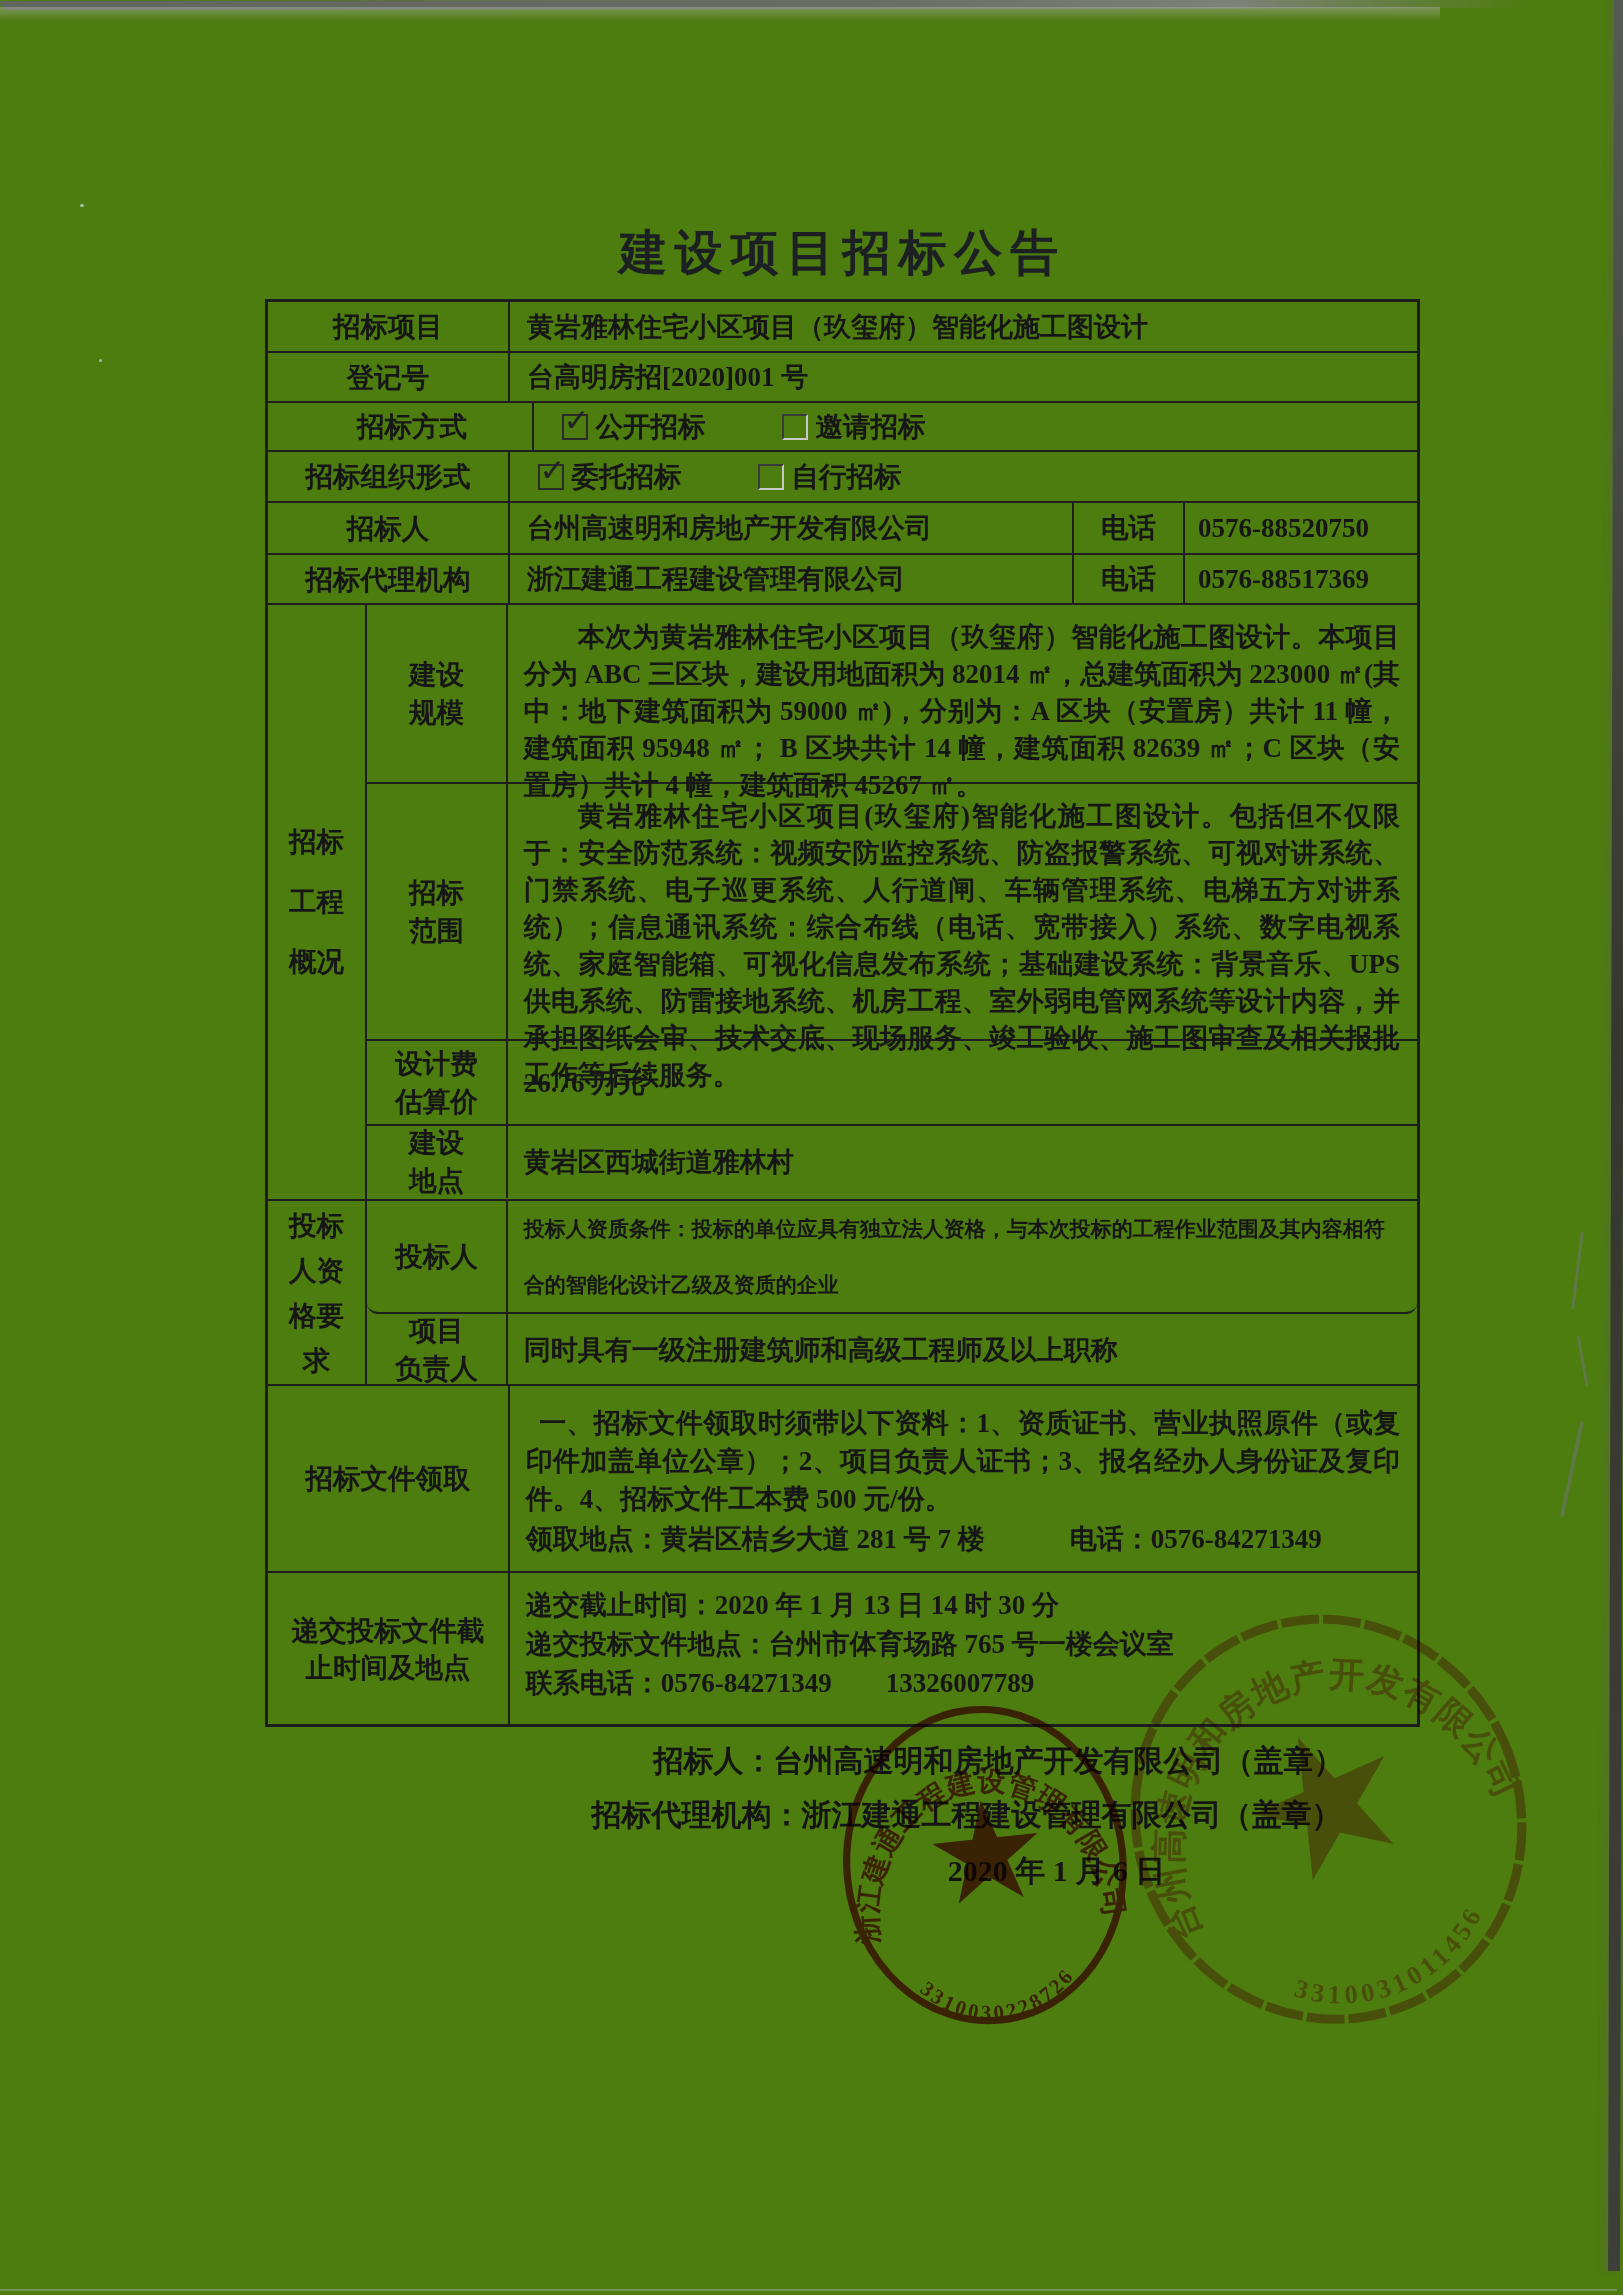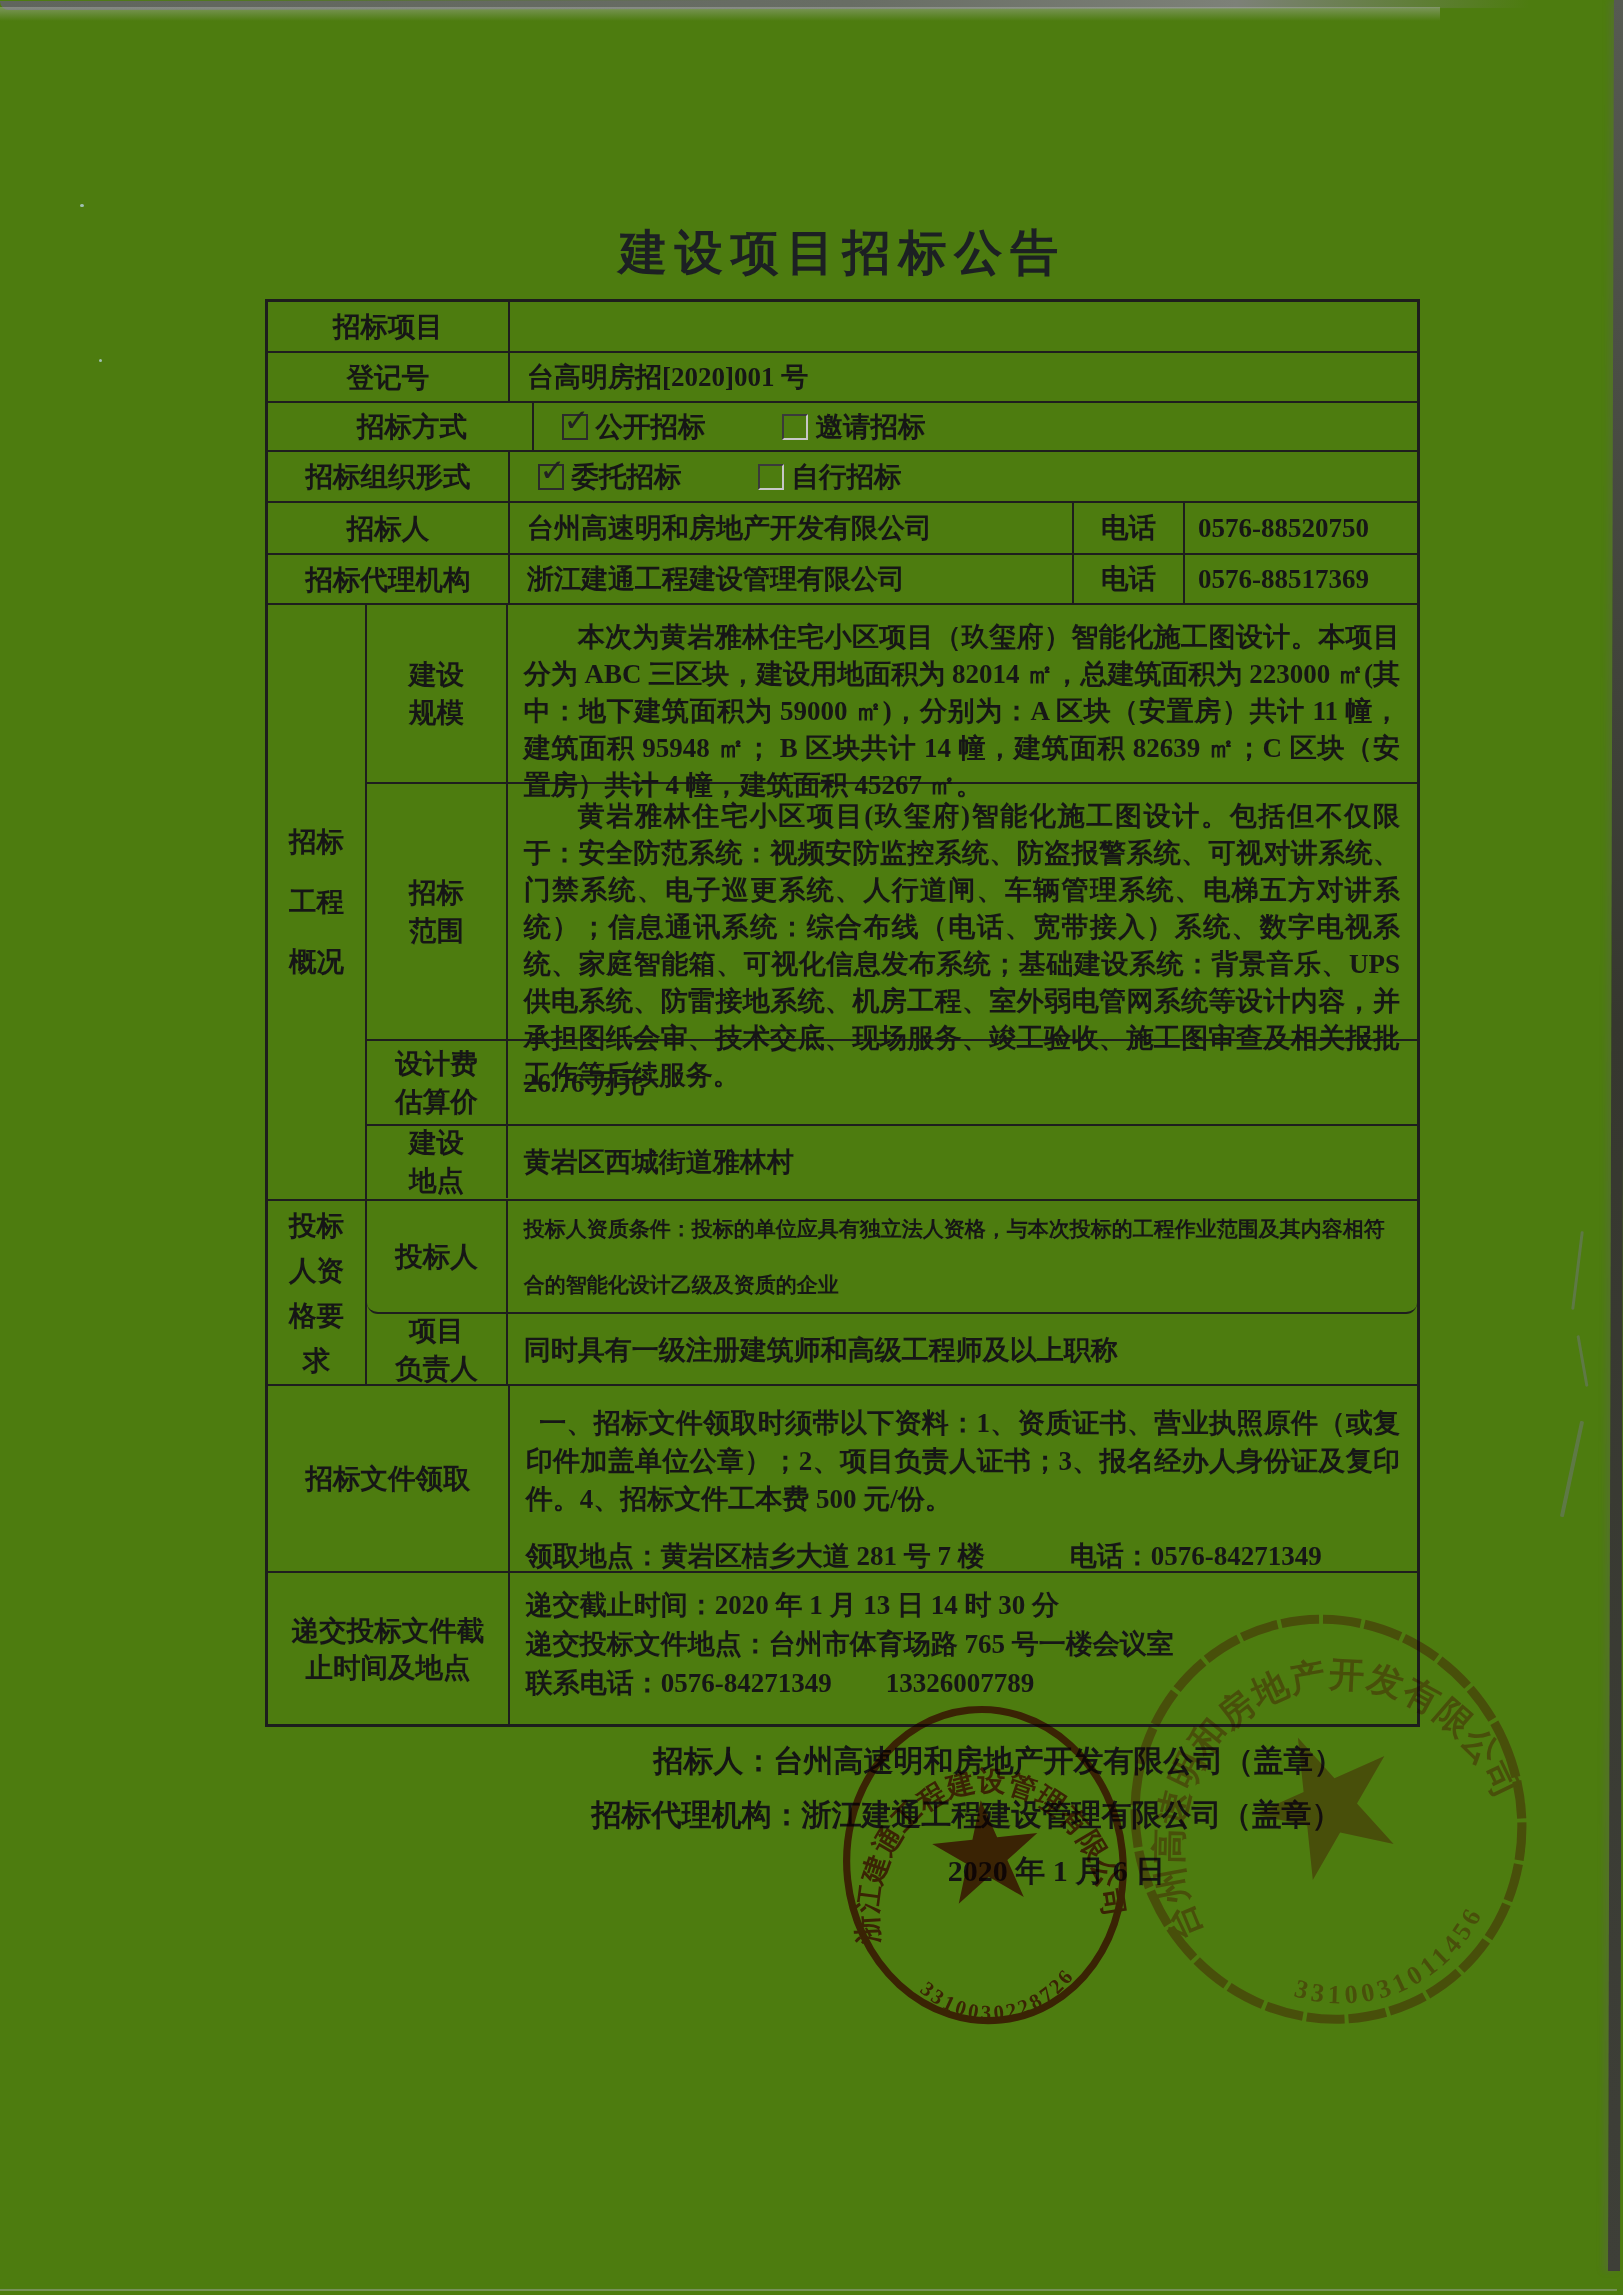--- a/index.html
+++ b/index.html
@@ -44,21 +44,21 @@
   .gl{flex:0 0 141px;border-right:2px solid #1e1e1e;display:flex;align-items:center;justify-content:center;
       text-align:center;font-family:"Liberation Sans","DejaVu Sans",sans-serif;font-weight:700;
       font-size:27.5px;white-space:pre-line;line-height:38px;box-sizing:border-box;}
   .gv{flex:1;box-sizing:border-box;min-width:0;}
   .para{padding:14.4px 17px 3.9px 15.7px;font-size:27px;line-height:37px;font-weight:600;
         text-align:justify;text-indent:2em;}
   .gv-center{display:flex;align-items:center;padding-left:15.7px;font-size:27px;font-weight:600;}
   .gv-spread{display:flex;align-items:center;padding:0 17px 0 15.7px;font-size:21px;font-weight:600;line-height:56px;}
   .docs-cell{padding:18.3px 17px 0 15.7px;font-size:27px;line-height:38px;font-weight:600;}
   .docs-body{text-align:justify;text-indent:0.5em;}
-  .pickup-line{display:flex;margin-top:19px;}
+  .pickup-line{display:flex;margin-top:2px;}
   .pickup-phone{margin-left:85px;}
   .deadline-cell{padding:13px 17px 0 15.7px;font-size:27px;line-height:39px;font-weight:600;}
   
   .cbrow{display:flex;align-items:center;}
   .cb{width:22px;height:22px;border:2.6px solid #2b2b2b;box-sizing:content-box;position:relative;flex:0 0 auto;}
   .cb.off{border-color:#3a3a3a #c6c6c6 #c9c9c9 #3a3a3a;}
   .cb .check{position:absolute;left:0px;top:-10.5px;font-family:"DejaVu Sans",sans-serif;
              font-size:31px;font-weight:900;color:#222;line-height:31px;}
   .cb-label{margin-left:8px;font-family:"Liberation Sans","DejaVu Sans",sans-serif;font-weight:700;font-size:27.5px;}
   .cb1{margin-left:10.5px;} .cb2{margin-left:76px;}
@@ -84,20 +84,21 @@
   <div class="pencil" style="left:1570px;top:1420px;width:3.9px;height:98px;transform:rotate(12deg);"></div>
   <div class="speck" style="left:80px;top:204px;width:3.9px;height:3.3px;"></div>
   <div class="speck" style="left:99px;top:359px;width:3.3px;height:3.3px;"></div>
 
   <div class="doc-title">建设项目招标公告</div>
 
   <div class="tbl">
 
     <div class="tr" style="height:51px;">
       <div class="tl">招标项目</div>
+      <div class="tv">黄岩雅林住宅小区项目（玖玺府）智能化施工图设计</div>
     </div>
 
     <div class="tr" style="height:50px;">
       <div class="tl">登记号</div>
       <div class="tv">台高明房招[2020]001 号</div>
     </div>
 
     <div class="tr" style="height:49px;padding-left:24px;">
       <div class="tl">招标方式</div>
       <div class="tv cbrow">

